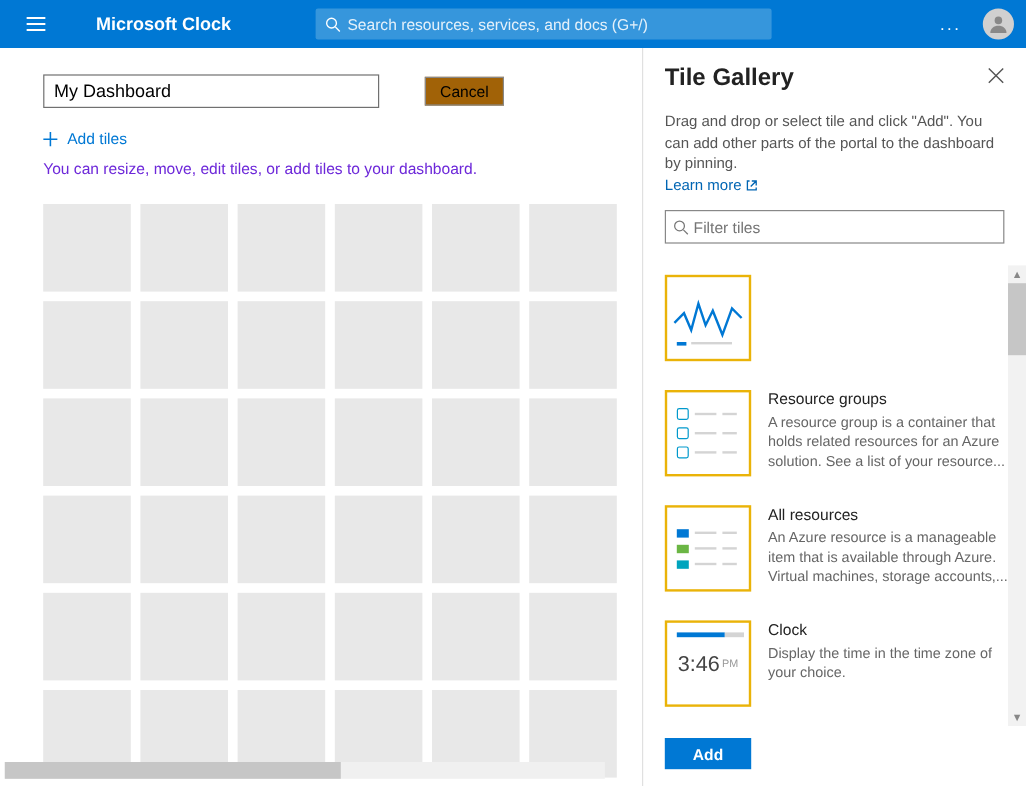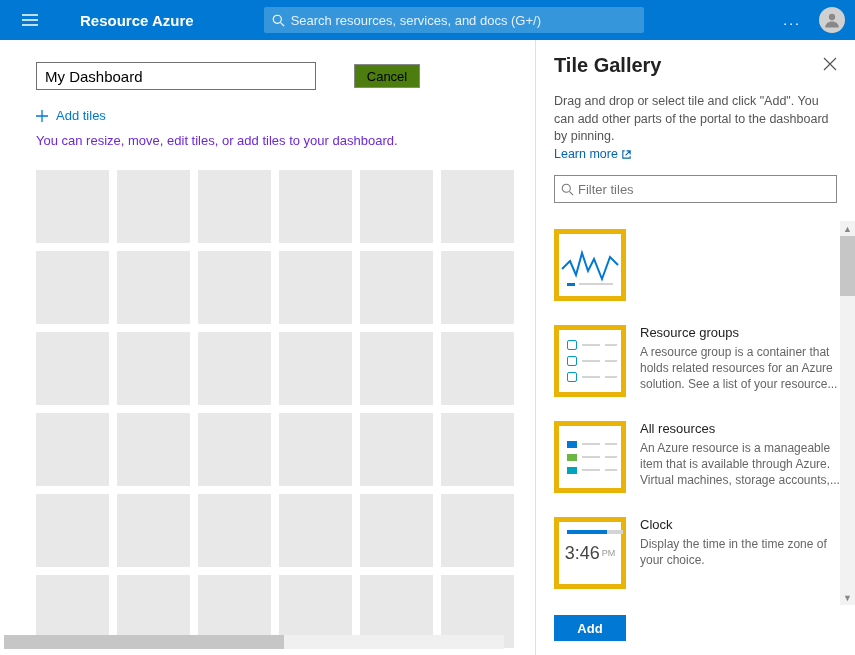--- a/index.html
+++ b/index.html
@@ -15,41 +15,41 @@
 .search-wrap input::placeholder { color: #e5f1fa; }
 .topbar-right { margin-left: auto; display: flex; align-items: center; gap: 18px; }
 .dots { letter-spacing: 2px; font-size: 14px; cursor: pointer; }
 .avatar { width: 26px; height: 26px; border-radius: 50%; background: #d0d0d0; display: flex; align-items: center; justify-content: center; }
 
 
 .main { position: absolute; top: 40px; left: 0; right: 0; bottom: 0; display: flex; }
 .left { flex: 1; padding: 22px 0 0 36px; position: relative; overflow: hidden; }
 .dash-header { display: flex; align-items: center; gap: 20px; }
 .dash-name-input { width: 280px; height: 28px; border: 1px solid #707070; padding: 0 8px; font-size: 15px; }
-.cancel-btn { width: 66px; height: 24px; border: 1px solid #888; background: #4d7c0f; font-size: 13px; cursor: pointer; margin-left: 18px; }
+.cancel-btn { width: 66px; height: 24px; border: 1px solid #888; background: #a16207; font-size: 13px; cursor: pointer; margin-left: 18px; }
 .add-tiles-row { display: flex; align-items: center; gap: 8px; margin-top: 18px; color: #0078d4; font-size: 13px; cursor: pointer; }
 .hint { margin-top: 10px; font-size: 13px; color: #6d28d9; }
 .grid { margin-top: 22px; width: 480px; display: grid; grid-template-columns: repeat(6, 73px); grid-auto-rows: 73px; gap: 8px; }
 .grid-cell { background: #e8e8e8; }
 .hscroll { position: absolute; bottom: 6px; left: 4px; width: 500px; height: 14px; background: #f0f0f0; }
 .hscroll-thumb { width: 280px; height: 100%; background: #c6c6c6; }
 
 
 .panel { width: 320px; border-left: 1px solid #e0e0e0; background: #fff; display: flex; flex-direction: column; }
 .panel-head { display: flex; align-items: center; justify-content: space-between; padding: 14px 18px 6px 18px; }
 .panel-title { font-size: 20px; font-weight: 600; color: #222; }
 .close-x { cursor: pointer; color: #555; }
 .panel-desc { padding: 10px 18px 0 18px; font-size: 12.5px; color: #555; line-height: 1.4; }
 .learn-more { color: #0065b3; text-decoration: none; display: inline-flex; align-items: center; gap: 3px; }
 .filter-wrap { margin: 12px 18px 0 18px; height: 28px; border: 1px solid #888; display: flex; align-items: center; padding: 0 6px; }
 .filter-wrap input { flex: 1; border: none; outline: none; font-size: 13px; margin-left: 4px; }
 
 .tile-list { flex: 1; overflow-y: hidden; margin-top: 18px; padding: 0 4px 0 18px; position: relative; }
 .tile-item { display: flex; gap: 14px; padding: 8px 0 16px 0; cursor: pointer; }
-.tile-thumb { width: 72px; height: 72px; border: 5px solid #eab308; flex-shrink: 0; display: flex; align-items: center; justify-content: center; background: #fff; position: relative; }
+.tile-thumb { width: 72px; height: 72px; border: 2px solid #eab308; flex-shrink: 0; display: flex; align-items: center; justify-content: center; background: #fff; position: relative; }
 .tile-info { flex: 1; padding-right: 10px; }
 .tile-title { font-size: 13px; color: #222; margin-bottom: 4px; }
 .tile-desc { font-size: 12px; color: #666; line-height: 1.35; }
 
 .vscroll { position: absolute; right: 0; top: 0; bottom: 0; width: 15px; background: #f2f2f2; }
 .vscroll-up, .vscroll-down { height: 15px; display: flex; align-items: center; justify-content: center; color: #888; font-size: 9px; }
 .vscroll-track { position: absolute; top: 15px; bottom: 15px; left: 0; right: 0; }
 .vscroll-thumb { width: 100%; height: 60px; background: #c6c6c6; }
 .vscroll-down { position: absolute; bottom: 0; left: 0; right: 0; }
 
@@ -73,21 +73,21 @@
 </style>
 </head>
 <body>
 
 <div class="topbar">
   <div class="hamburger">
     <svg width="16" height="12" viewBox="0 0 16 12">
         <path d="M0 1h16M0 6h16M0 11h16" stroke="#fff" stroke-width="1.5"></path>
       </svg>
   </div>
-  <div class="brand">Resource Azure</div>
+  <div class="brand">Microsoft Clock</div>
   <div class="search-wrap">
     <svg width="13" height="13" viewBox="0 0 16 16">
         <circle cx="6.5" cy="6.5" r="5" stroke="#fff" stroke-width="1.4" fill="none"></circle>
         <path d="M10.5 10.5 L15 15" stroke="#fff" stroke-width="1.4"></path>
       </svg>
     <input placeholder="Search resources, services, and docs (G+/)" style="">
   </div>
   <div class="topbar-right">
     <span class="dots">...</span>
     <div class="avatar">

